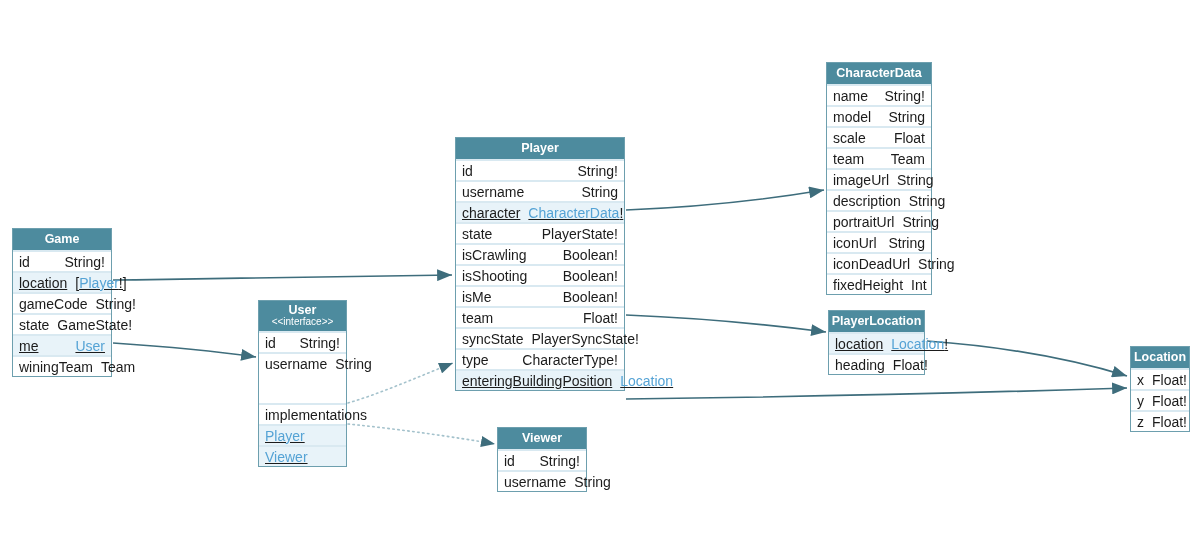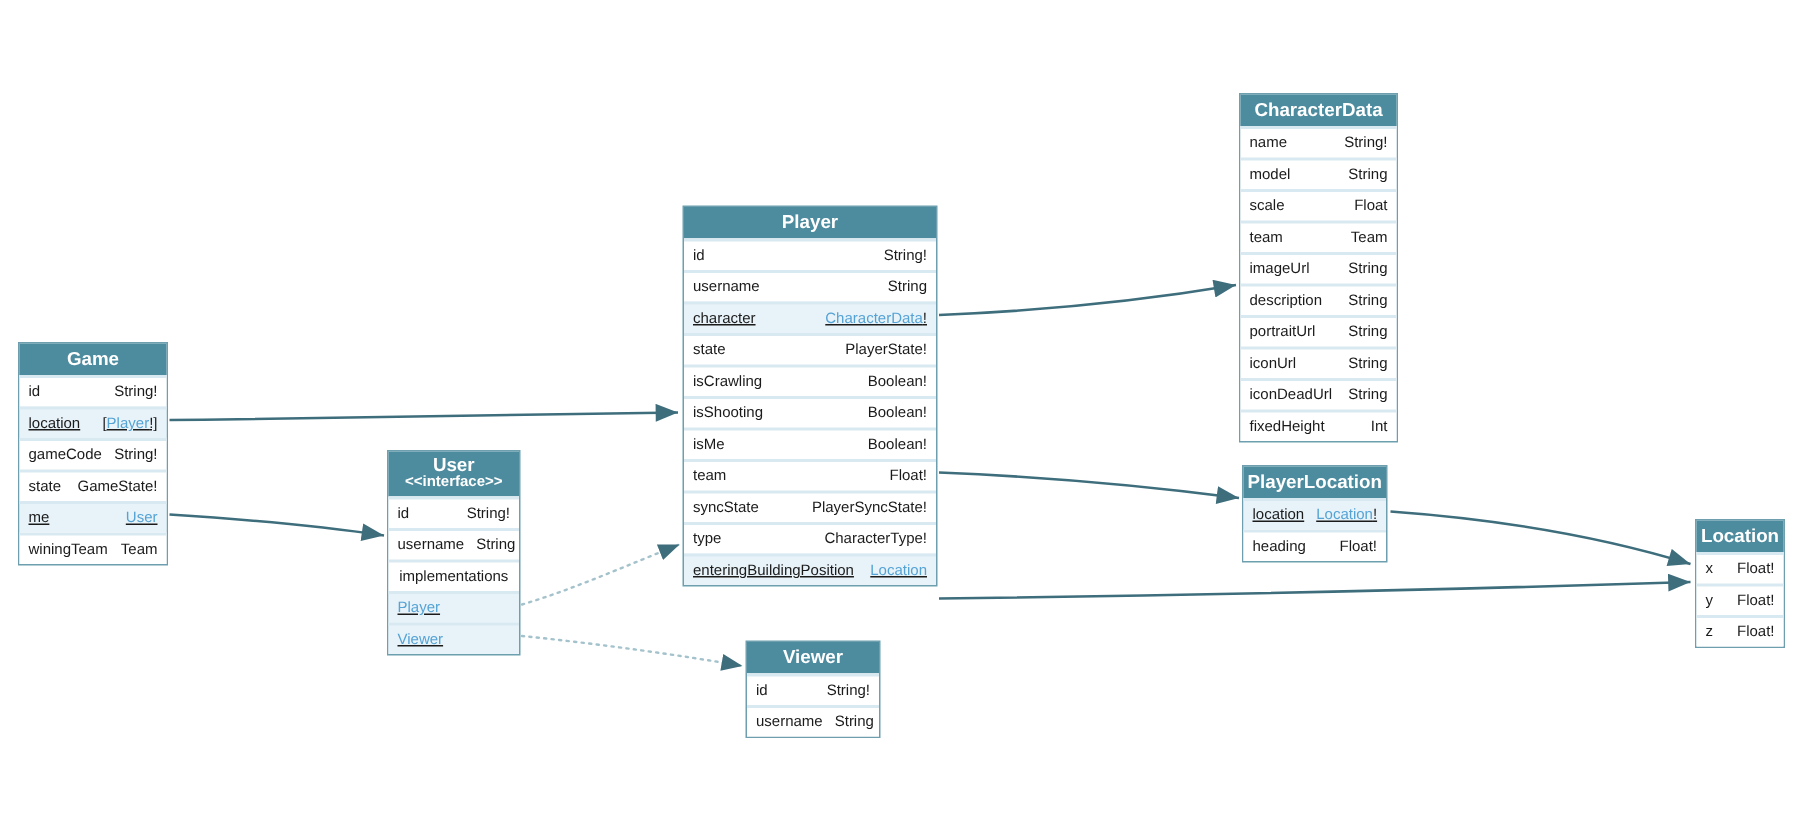--- a/index.html
+++ b/index.html
@@ -18,30 +18,30 @@
   body{font-family:"Liberation Sans",sans-serif;}
   #canvas{position:relative;width:1200px;height:547px;overflow:hidden;background:#ffffff;}
   #edge-layer{position:absolute;left:0;top:0;pointer-events:none;}
   .type-table{position:absolute;border:1px solid var(--table-border);background:var(--row-bg);box-sizing:border-box;}
   .tbl-header{
     background:var(--header-bg);color:var(--header-text);
     display:flex;flex-direction:column;align-items:center;justify-content:center;
     font-weight:bold;font-size:12.5px;box-sizing:border-box;line-height:1.05;
     cursor:pointer;
   }
-  .tbl-subtitle{font-size:10px;font-weight:bold;}
+  .tbl-subtitle{font-size:10px;font-weight:normal;}
   .frow{
     display:flex;justify-content:space-between;align-items:center;
     height:21px;box-sizing:border-box;padding:0 6px;
     border-top:2px solid var(--row-sep);
     background:var(--row-bg);
-    font-size:10px;color:var(--text-color);white-space:nowrap;
+    font-size:14px;color:var(--text-color);white-space:nowrap;
   }
   .frow.link-row{background:var(--link-row-bg);text-decoration:underline;}
-  .frow.label-row{justify-content:center;}
+  .frow.label-row{justify-content:flex-start;margin-top:30px;}
   .frow.linkonly-row{justify-content:flex-start;}
   .fname{color:var(--text-color);}
   .ftype{color:var(--text-color);margin-left:8px;}
   .tlink{color:var(--link-color);cursor:pointer;}
   .tplain{color:var(--text-color);}
 </style>
 </head>
 <body>
 
 <div id="canvas">

